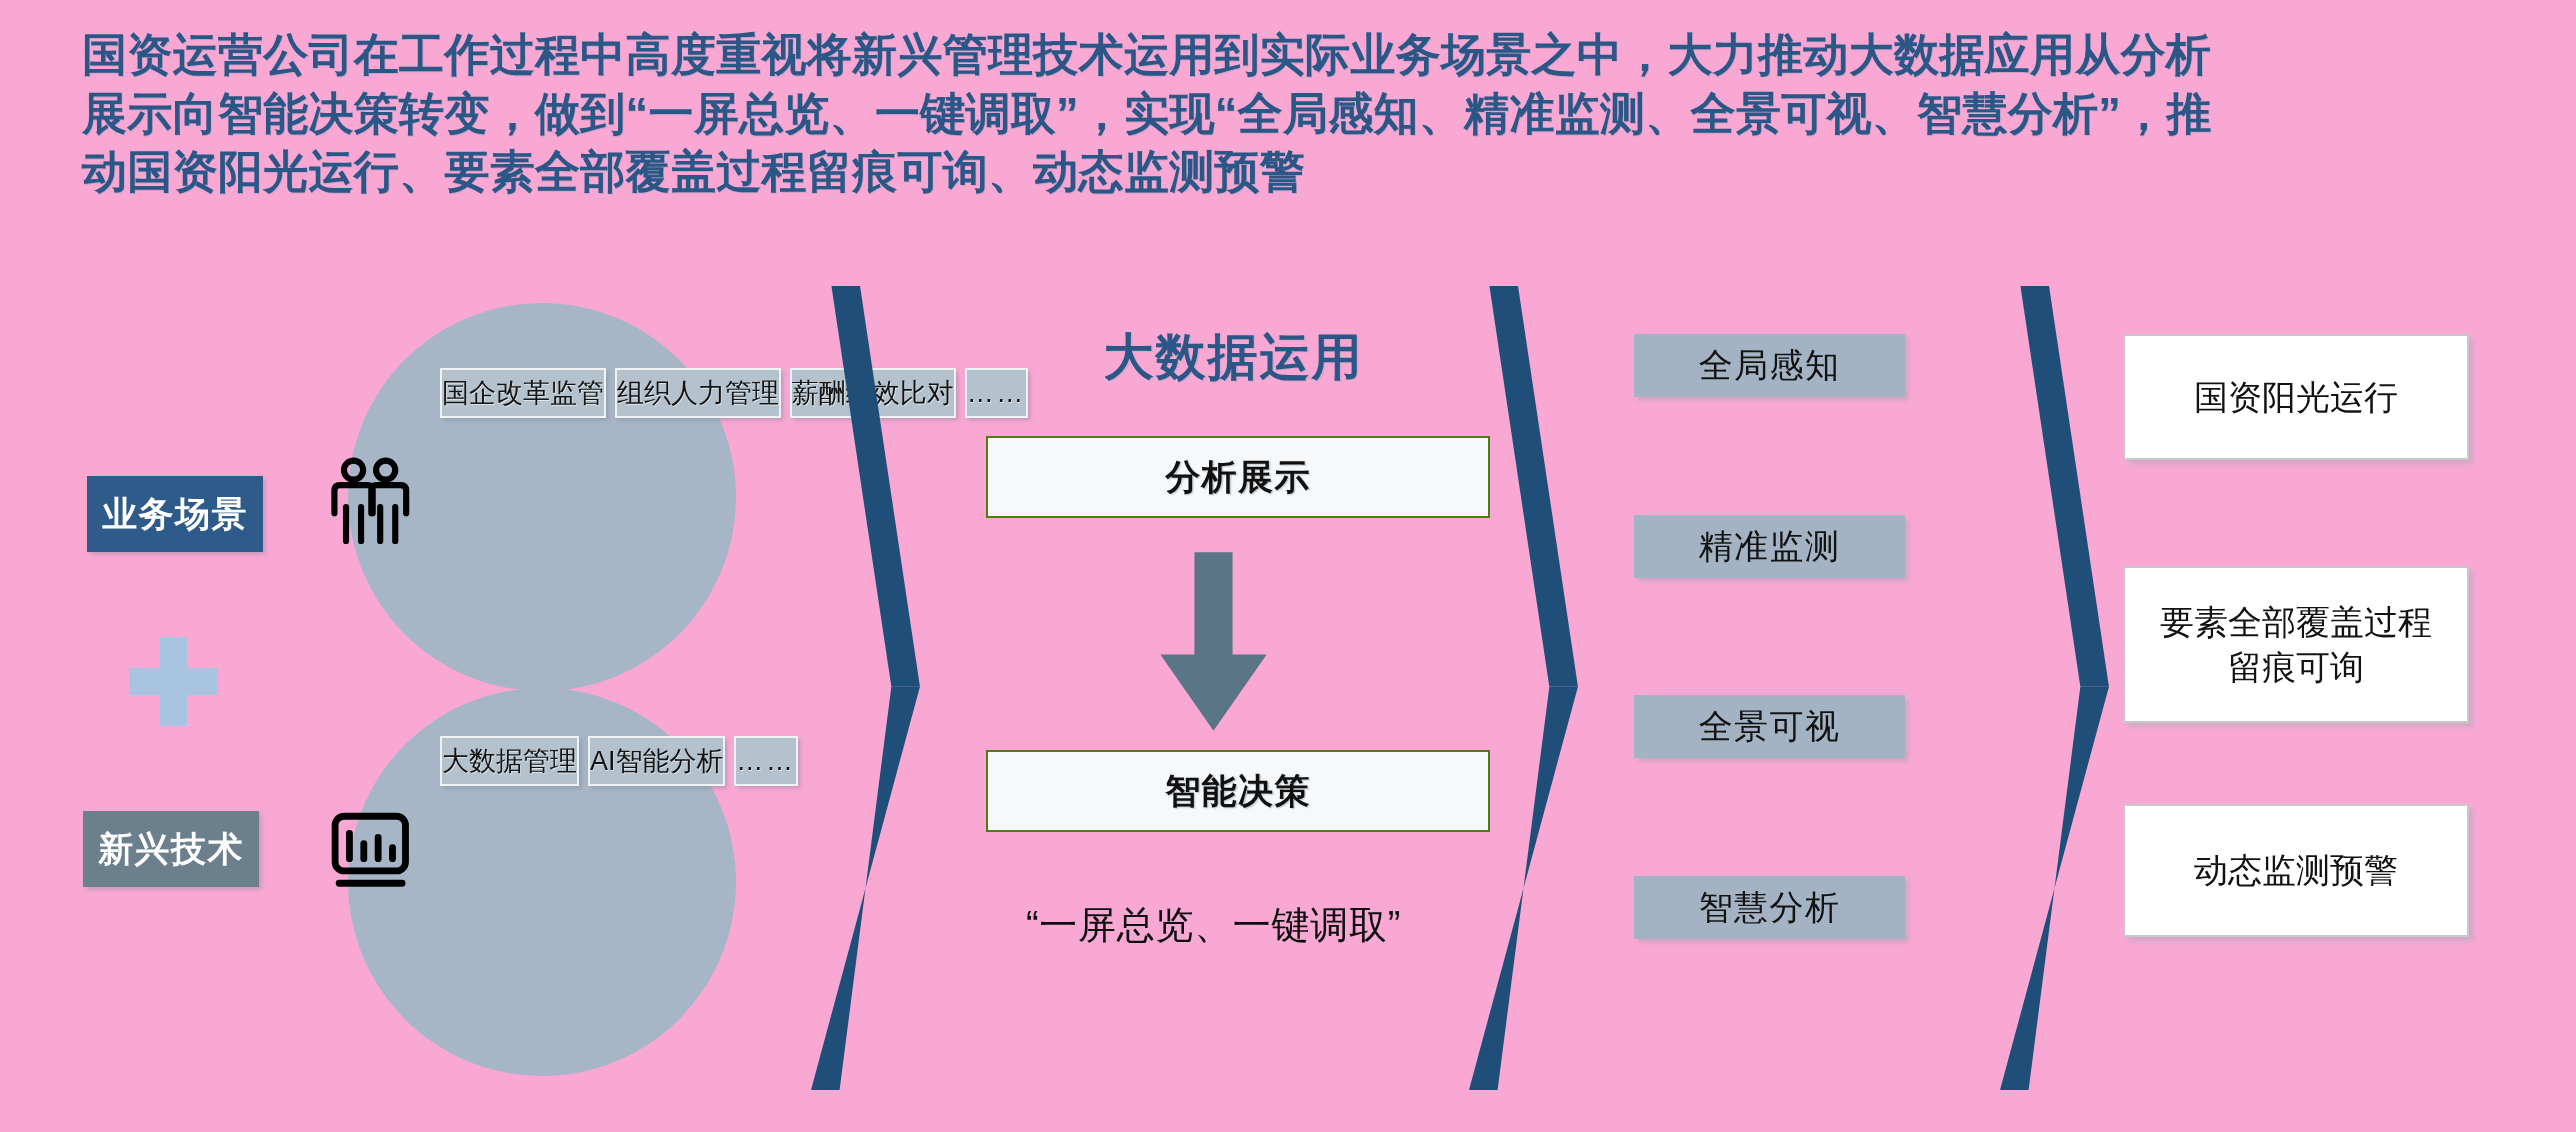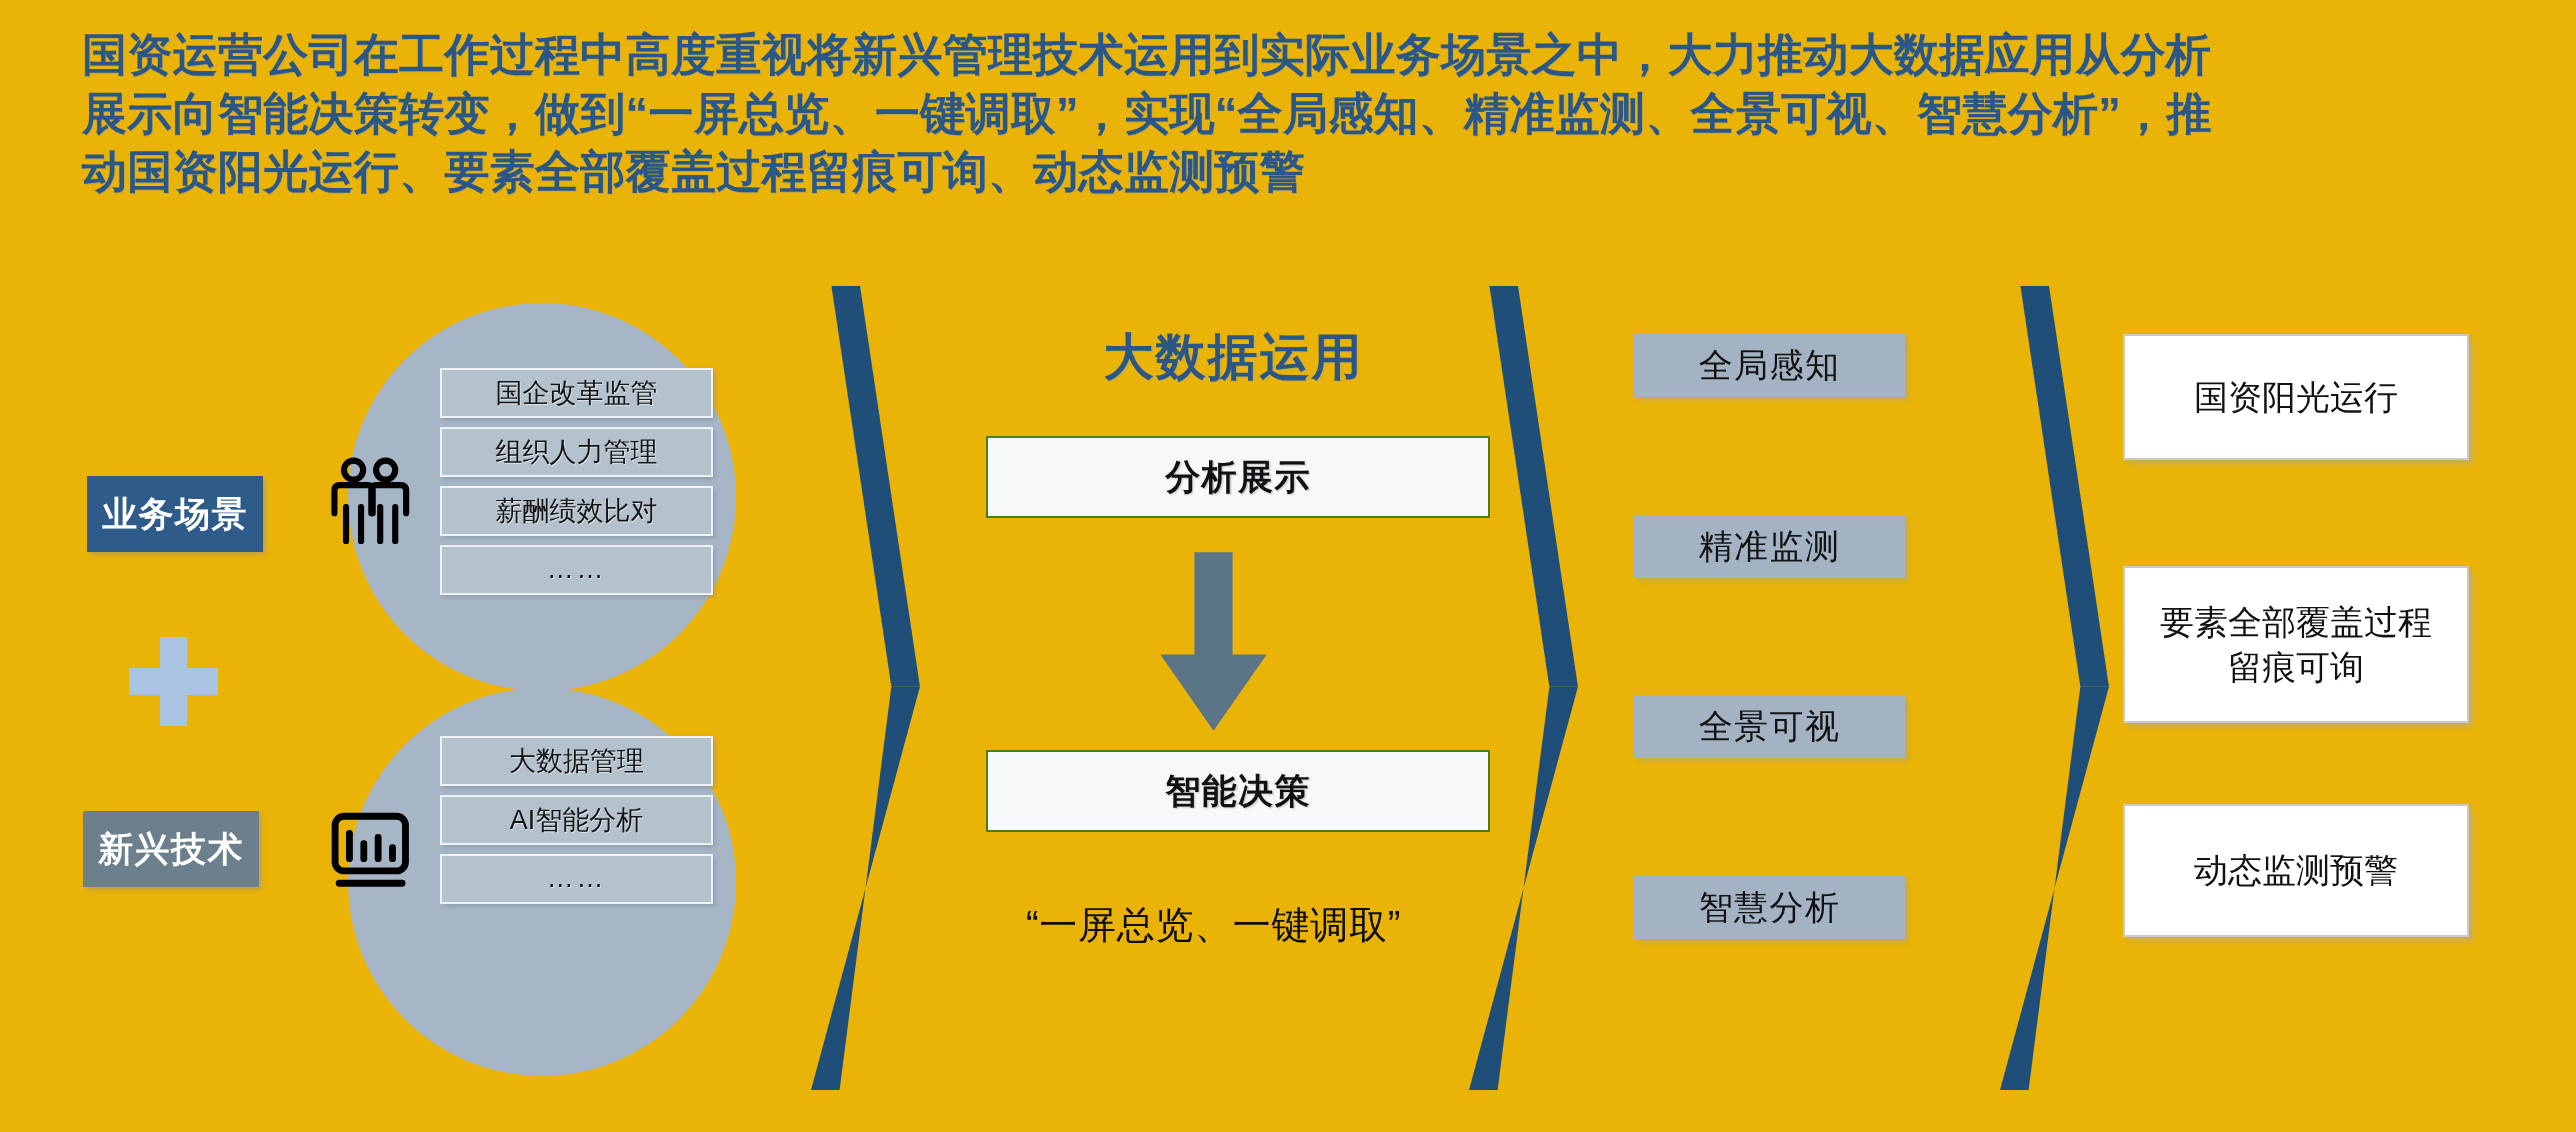--- a/index.html
+++ b/index.html
@@ -2,21 +2,21 @@
 <html style="font-size:11px"><head>
 <meta charset="utf-8">
 <style>
   * { box-sizing: border-box; margin: 0; padding: 0; }
   html, body {
     width: 2576px; height: 1133px;
     background: #f7f9fb;
     font-family: "Liberation Sans", "DejaVu Sans", sans-serif;
     overflow: hidden;
   }
-  #stage { position: relative; width: 2576px; height: 1133px; background: #eab308; }
+  #stage { position: relative; width: 2576px; height: 1133px; background: #f9a8d4; }
 
   
   #header {
     position: absolute;
     left: 82px; top: 26px; width: 2426px;
   }
   #header .hline {
     font-size: 45px;
     font-weight: bold;
     color: #2a5785;
@@ -54,21 +54,21 @@
     width: 388px; height: 388px;
     border-radius: 50%;
     background: #a6b6c6;
   }
   #circle-business { left: 348px; top: 303px; }
   #circle-tech     { left: 348px; top: 688px; }
 
   .circle-items {
     position: absolute;
     width: 273px;
-    display: flex; flex-direction: column;
+    display: flex; flex-direction: row;
     gap: 8.9px;
   }
   #items-business { left: 440px; top: 368px; }
   #items-tech     { left: 440px; top: 736px; }
 
   .item-box {
     height: 50px;
     background: #b4c2ce;
     border: 2px solid #eef2f5;
     display: flex; align-items: center; justify-content: center;

